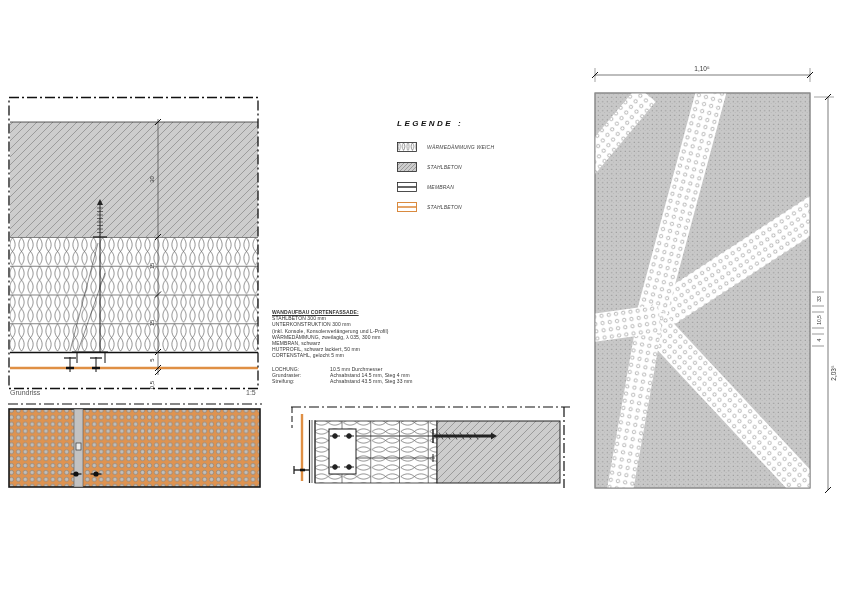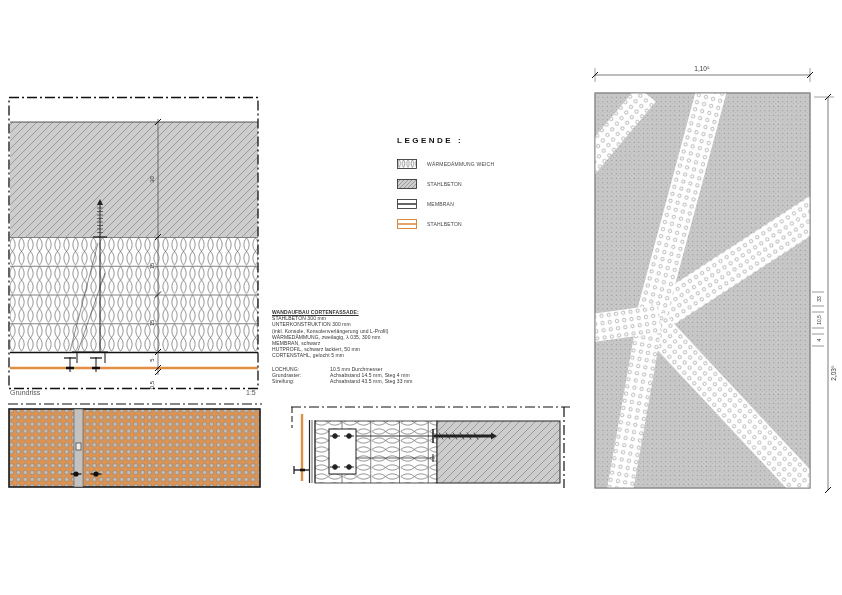--- a/index.html
+++ b/index.html
@@ -97,21 +97,21 @@
       <text transform="translate(146,265) rotate(-90)" font-size="6" text-anchor="middle">5</text>
       <text transform="translate(146,290) rotate(-90)" font-size="6" text-anchor="middle">0,5</text>
     </g>
 
     <rect x="1" y="2.5" width="249" height="291" fill="none" stroke="#111" stroke-width="1.3" stroke-dasharray="10 3 2 3"></rect>
   </svg>
 
   <div class="abs caption" style="left:10px;top:389px;">Grundriss</div>
   <div class="abs caption" style="left:246px;top:389px;">1:5</div>
 
-  <div class="abs" style="left:397px;top:136px;width:180px;">
+  <div class="abs" style="left:397px;top:119px;width:180px;font-style:italic;">
     <div class="legend-title">LEGENDE :</div>
     <div style="margin-top:9px;">
       <div class="legend-item">
         <svg width="20" height="10">
           <defs>
               <pattern id="lg-ins" patternUnits="userSpaceOnUse" width="4.4" height="9">
             <path d="M2.2,0.8 C0.6,2.6 0.6,6.2 2.2,8.4" fill="none" stroke="#333" stroke-width="0.5"></path>
             <path d="M2.2,0.8 C3.8,2.6 3.8,6.2 2.2,8.4" fill="none" stroke="#333" stroke-width="0.5"></path>
           </pattern>
             </defs>

